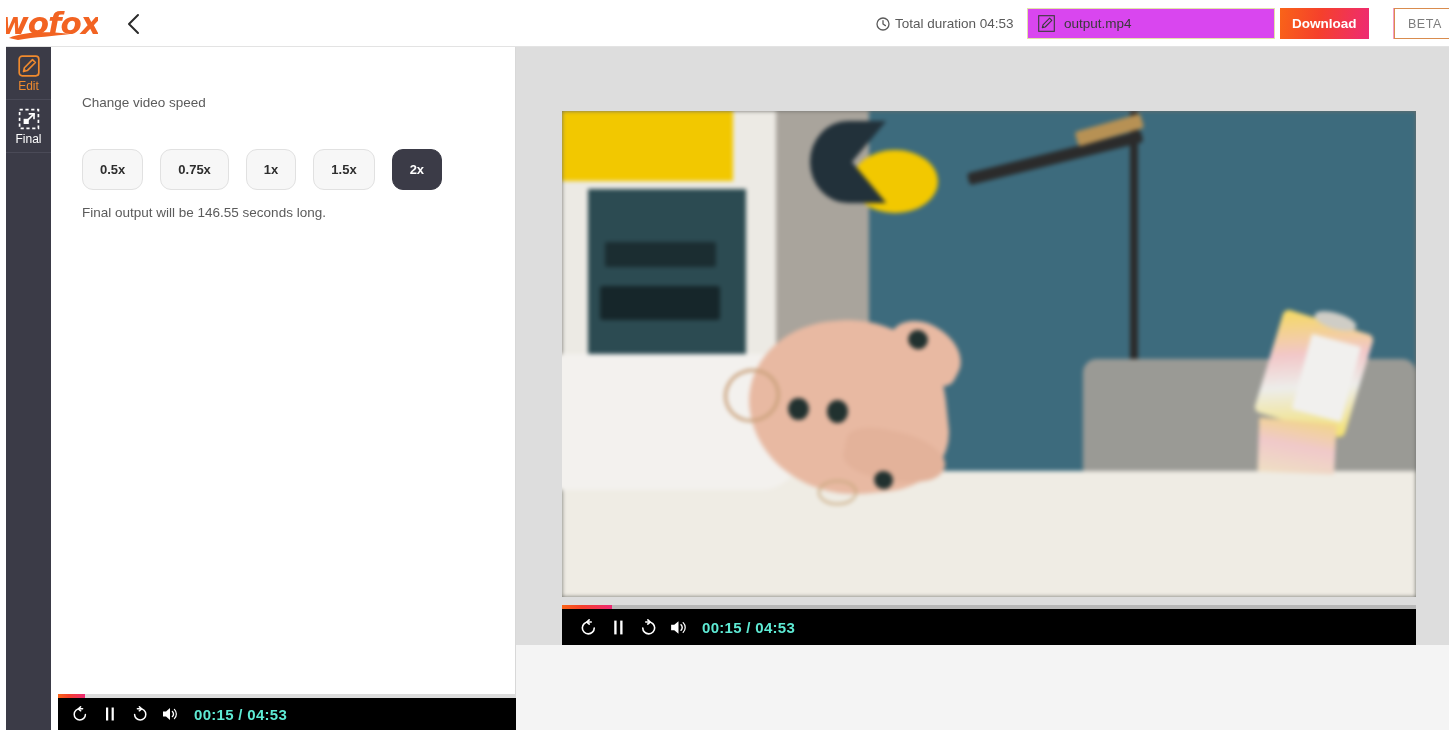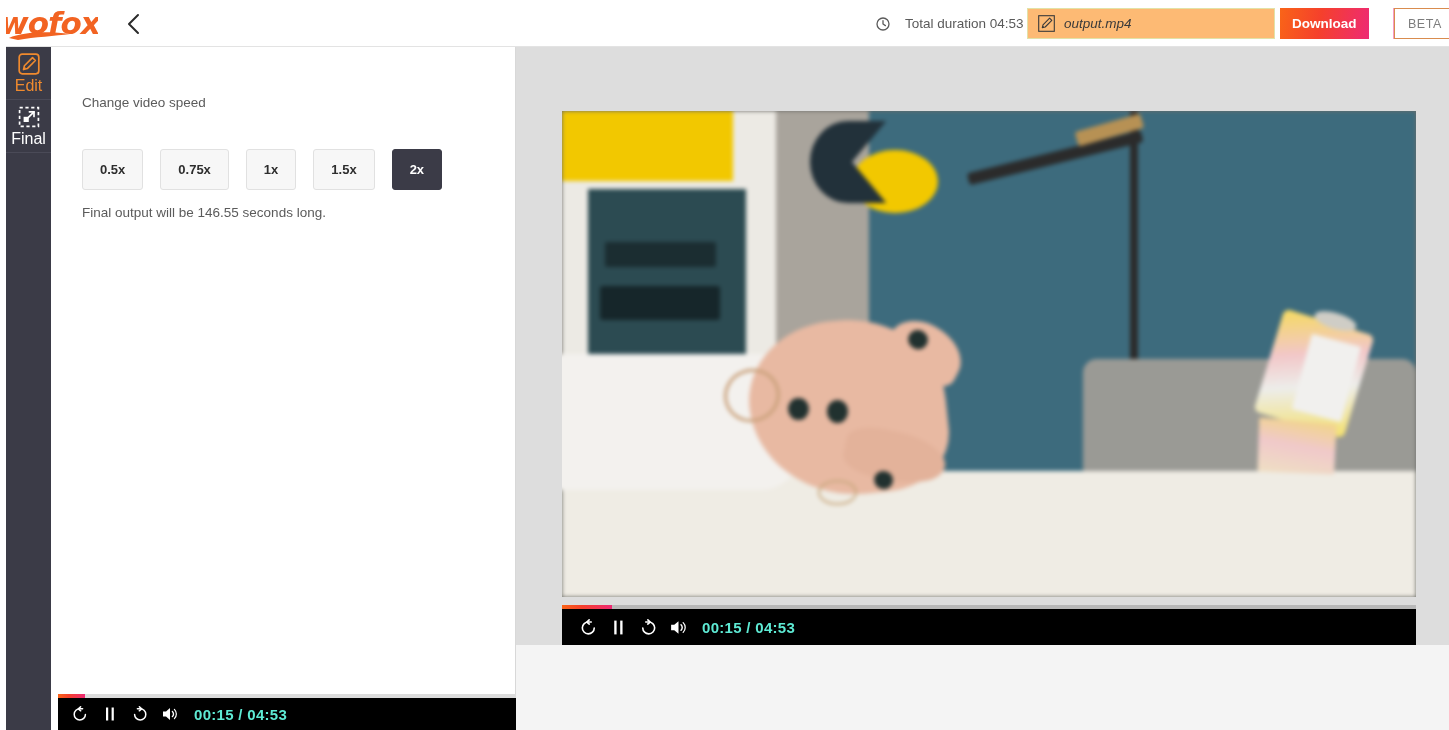--- a/index.html
+++ b/index.html
@@ -37,31 +37,30 @@
   }
   .back-btn {
     position: absolute; left: 112px; top: 8px;
     width: 32px; height: 32px; cursor: pointer;
     display: flex; align-items: center; justify-content: center;
   }
   .back-btn svg { display: block; }
 
   .duration-chip {
     position: absolute; left: 862px; top: 9px; height: 29px;
-    display: flex; align-items: center; gap: 15px;
+    display: flex; align-items: center; gap: 5px;
     padding: 0 8px; color: #5a5a5a; font-size: 13.5px; white-space: nowrap;
   }
   .duration-chip .lbl { line-height: 1; }
 
   .filename-box {
     position: absolute; left: 1021px; top: 8px; width: 248px; height: 31px;
-    background: #fdba74; border: 1px solid #e2e2a8;
+    background: #d946ef; border: 1px solid #e2e2a8;
     display: flex; align-items: center; gap: 9px; padding: 0 10px;
     cursor: text;
-    font-style: italic;
   }
   .filename-box .fname { font-size: 13.5px; color: #3a3a3a; }
 
   .dl-group {
     position: absolute; left: 1274px; top: 8px; height: 31px;
     display: flex; align-items: stretch; gap: 24px;
   }
   .dl-btn {
     background: linear-gradient(100deg, #f96418 0%, #f5402c 45%, #ee2a74 100%);
     color: #ffffff; font-size: 13.5px; font-weight: 700;
@@ -86,21 +85,21 @@
   
   .rail {
     position: absolute; left: 0; top: 47px; width: 45px; height: 683px;
     background: #3b3b47;
   }
   .rail-item {
     width: 45px; height: 53px; display: flex; flex-direction: column;
     align-items: center; justify-content: center; gap: 3px; cursor: pointer;
     border-bottom: 1px solid #4a4a57;
   }
-  .rail-item .rlabel { font-size: 16px; line-height: 1; }
+  .rail-item .rlabel { font-size: 12px; line-height: 1; }
   .rail-item.active .rlabel { color: #f08a2e; }
   .rail-item:not(.active) .rlabel { color: #ffffff; }
 
   
   .panel {
     position: absolute; left: 45px; top: 47px; width: 465px; height: 650px;
     background: #ffffff; border-right: 1px solid #d8d8d8;
   }
   .panel-header {
     position: absolute; left: 7px; top: 0; width: 458px; height: 32px;
@@ -111,21 +110,21 @@
   .panel-body { position: absolute; left: 12px; top: 32px; width: 465px; height: 618px; }
   .field-label {
     position: absolute; left: 19px; top: 16px;
     font-size: 13.5px; color: #5b5b5b;
   }
   .speed-row {
     position: absolute; left: 19px; top: 70px; display: flex; gap: 17px;
   }
   .speed-btn {
     height: 41px; min-width: 47px; padding: 0 17px;
-    background: #f7f7f7; border: 1px solid #e1e1e1; border-radius: 3px;
+    background: #f7f7f7; border: 1px solid #e1e1e1; border-radius: 11px;
     color: #2e2e2e; font-size: 13px; font-weight: 700;
     display: flex; align-items: center; justify-content: center; cursor: pointer;
     font-family: "Liberation Sans", sans-serif;
   }
   .speed-btn.selected { background: #3b3b47; border-color: #3b3b47; color: #ffffff; }
   .final-note {
     position: absolute; left: 19px; top: 126px;
     font-size: 13.5px; color: #5b5b5b;
   }
 

